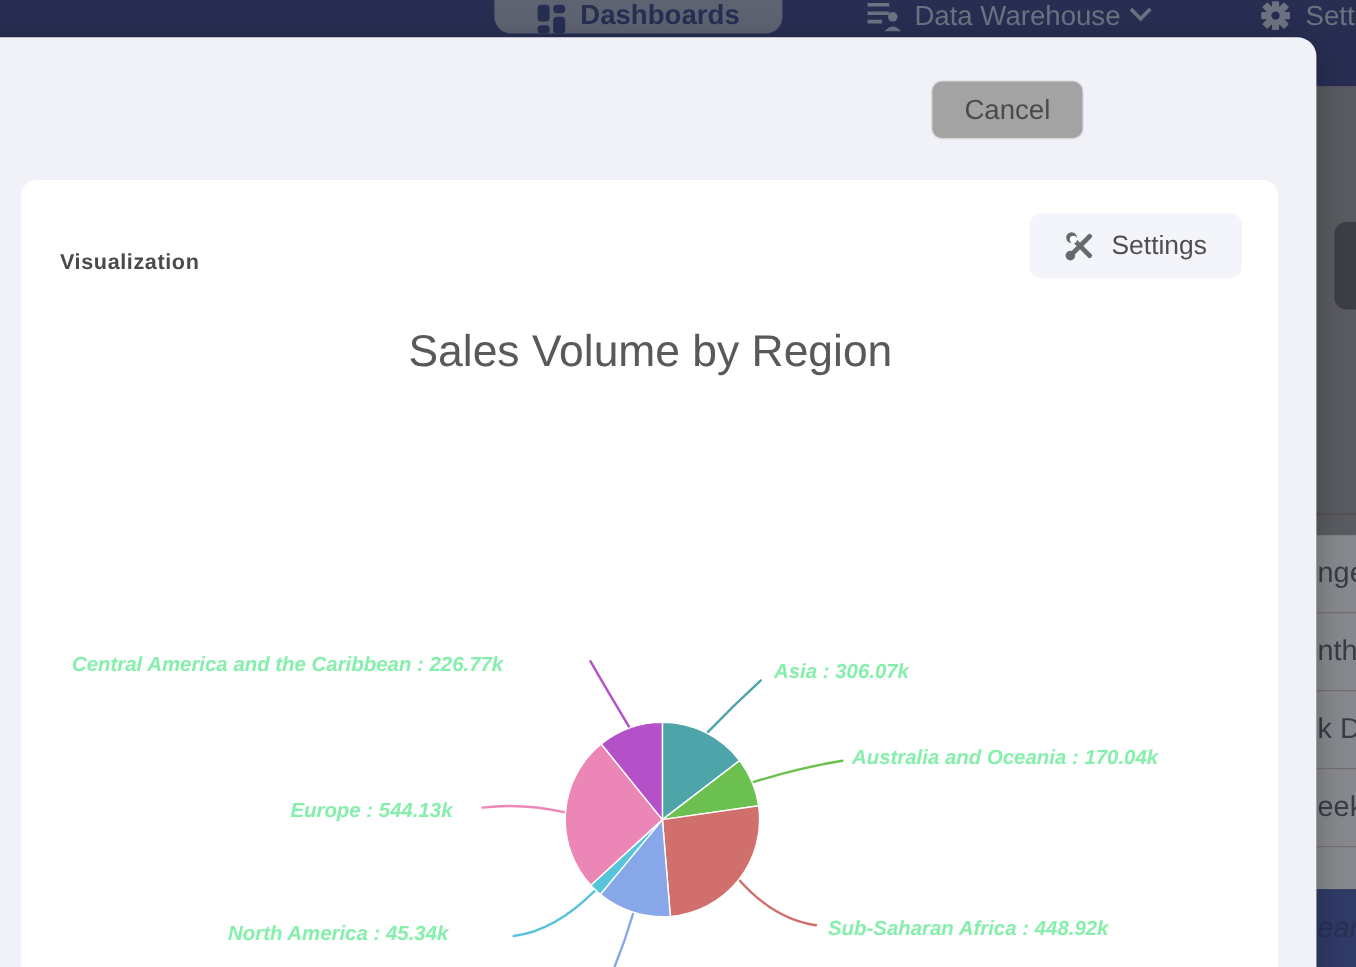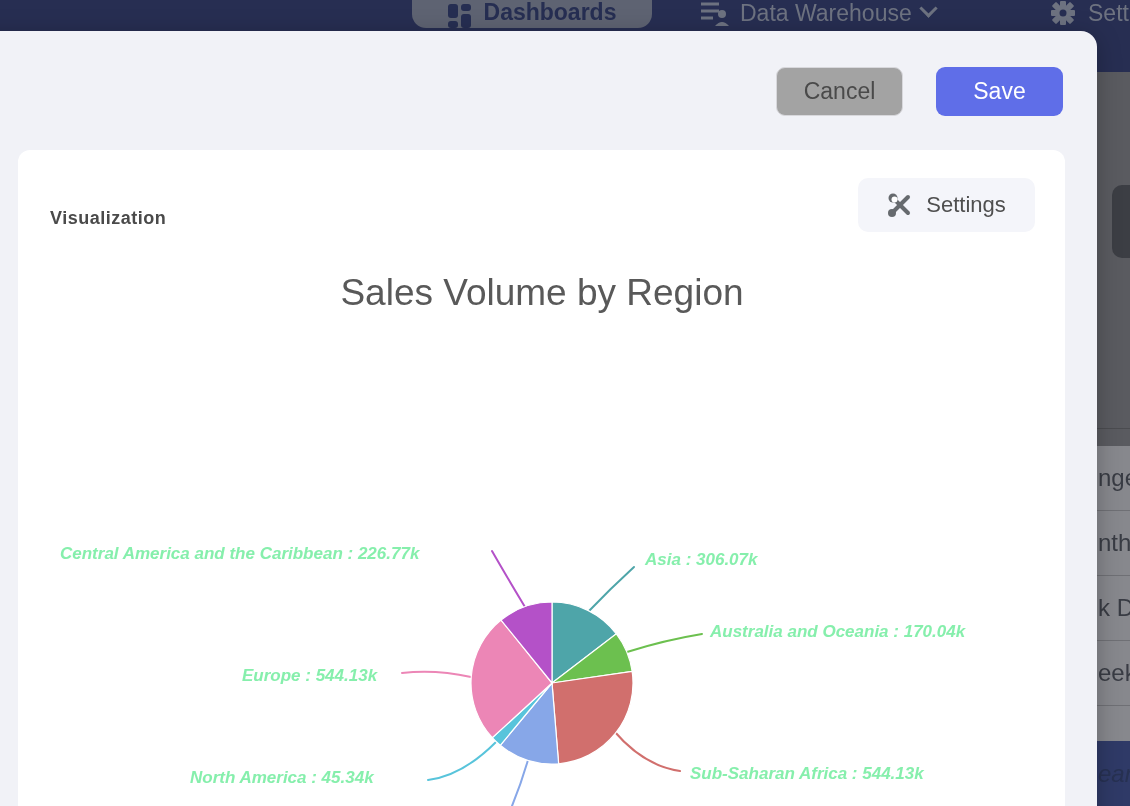--- a/index.html
+++ b/index.html
@@ -82,21 +82,21 @@
     <div class="navbar">
       <div class="nav-pill">
         <span style="position:relative;top:3px;" class="dash-ico">
           <i class="a"></i>
             <i class="b"></i>
             <i class="c"></i>
             <i class="d"></i>
         </span>
         <span>Dashboards</span>
       </div>
-      <div class="nav-item" style="left:698px;">
+      <div class="nav-item" style="left:720px;">
         <svg width="32" height="30" viewBox="0 0 32 30">
           <g fill="none" stroke="#6d7280" stroke-width="3">
             <path d="M3,4 h18"></path>
               <path d="M3,11 h18"></path>
               <path d="M3,18 h12"></path>
           </g>
           <circle cx="24" cy="14" r="4" fill="#6d7280"></circle>
           <path d="M17,26 q7,-8 14,0 z" fill="#6d7280"></path>
         </svg>
         <span style="line-height:26px;">Data Warehouse</span>
@@ -141,23 +141,20 @@
       <div class="row-sel">
         <span>ear</span>
       </div>
     </div>
   </div>
 
   <div id="modal">
     <div id="cancel-btn" class="btn">
       <span>Cancel</span>
     </div>
-    <div id="save-btn" class="btn">
-      <span>Save</span>
-    </div>
 
     <div id="card">
       <div id="panel-title">Visualization</div>
       <div id="settings-btn">
         <svg width="27" height="27" viewBox="0 0 27 27">
           <g stroke="#666a6e" stroke-width="4" stroke-linecap="round">
             <line x1="5" y1="5" x2="21" y2="21"></line>
             <line x1="21" y1="5" x2="5" y2="21"></line>
           </g>
           <circle cx="5" cy="21" r="4" fill="#666a6e"></circle>
@@ -192,16 +189,16 @@
         <path d="M 83,83 L 31.26,145.32 A 81,81 0 0 1 23.28,137.72 Z" fill="#58c4db" stroke="#ffffff" stroke-width="1.2"></path>
         <path d="M 83,83 L 23.28,137.72 A 81,81 0 0 1 32.03,20.05 Z" fill="#ec86b6" stroke="#ffffff" stroke-width="1.2"></path>
         <path d="M 83,83 L 32.03,20.05 A 81,81 0 0 1 83.00,2.00 Z" fill="#b451c8" stroke="#ffffff" stroke-width="1.2"></path>
       </svg>
 
     <div id="lbl-central" class="pie-label">Central America and the Caribbean : 226.77k</div>
     <div id="lbl-asia" class="pie-label">Asia : 306.07k</div>
     <div id="lbl-australia" class="pie-label">Australia and Oceania : 170.04k</div>
     <div id="lbl-europe" class="pie-label">Europe : 544.13k</div>
     <div id="lbl-north-america" class="pie-label">North America : 45.34k</div>
-    <div id="lbl-sub-saharan" class="pie-label">Sub-Saharan Africa : 544.13k</div>
+    <div id="lbl-sub-saharan" class="pie-label">Sub-Saharan Africa : 448.92k</div>
   </div>
 
 </div>
 
 </body></html>

